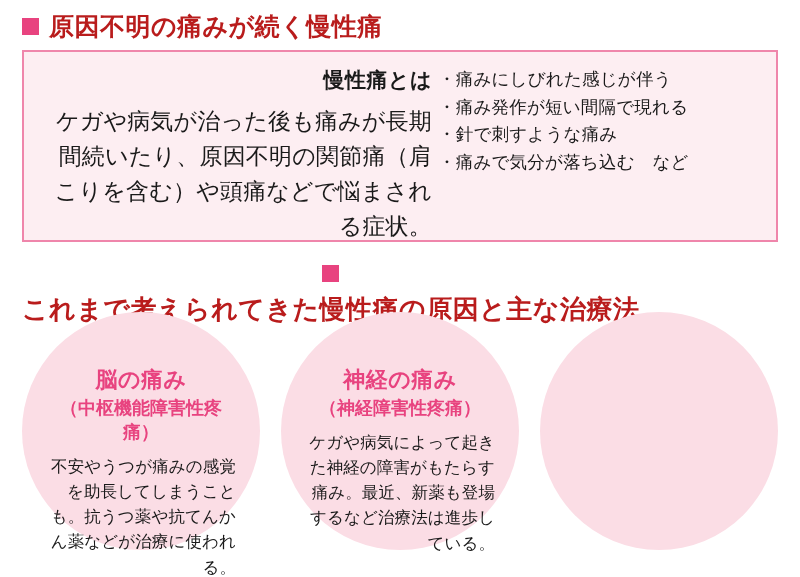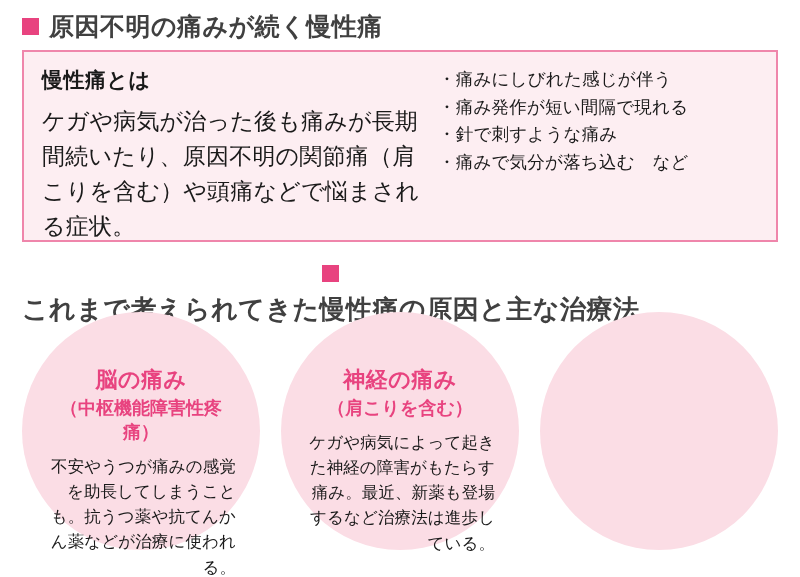--- a/index.html
+++ b/index.html
@@ -17,21 +17,21 @@
     height: 577px;
     background: #ffffff;
     overflow: hidden;
   }
 
   
   .section-head {
     display: flex;
     align-items: center;
     gap: 10px;
-    color: #404040;
+    color: #b91c1c;
     font-weight: bold;
   }
   .bullet-square {
     width: 17px;
     height: 17px;
     background: #e8437f;
     flex: 0 0 auto;
     display: inline-block;
   }
   #head1 {
@@ -56,21 +56,21 @@
     width: 756px;
     height: 192px;
     background: #fdeef2;
     border: 2px solid #ef86ab;
   }
   .pink-box .cols {
     display: flex;
     height: 100%;
     padding: 14px 18px 10px 18px;
   }
-  .col-left { width: 390px; }
+  .col-left { width: 390px; text-align: right; }
   .col-right { flex: 1; padding-left: 6px; }
   .box-title {
     font-size: 21px;
     font-weight: bold;
     color: #1a1a1a;
     margin-bottom: 10px;
     letter-spacing: 0.5px;
   }
   .box-para {
     font-size: 23px;
@@ -180,21 +180,21 @@
         <div class="circle-title">脳の痛み</div>
         <div class="circle-sub">（中枢機能障害性疼痛）</div>
         <div class="circle-body">不安やうつが痛みの感覚を助長してしまうことも。抗うつ薬や抗てんかん薬などが治療に使われる。</div>
       </div>
     </div>
 
     <div class="circle">
       <div class="circle-bg"></div>
       <div class="circle-inner">
         <div class="circle-title">神経の痛み</div>
-        <div class="circle-sub">（肩こりを含む）</div>
+        <div class="circle-sub">（神経障害性疼痛）</div>
         <div class="circle-body">ケガや病気によって起きた神経の障害がもたらす痛み。最近、新薬も登場するなど治療法は進歩している。</div>
       </div>
     </div>
 
     <div class="circle">
       <div class="circle-bg"></div>
     </div>
 
   </div>
 

